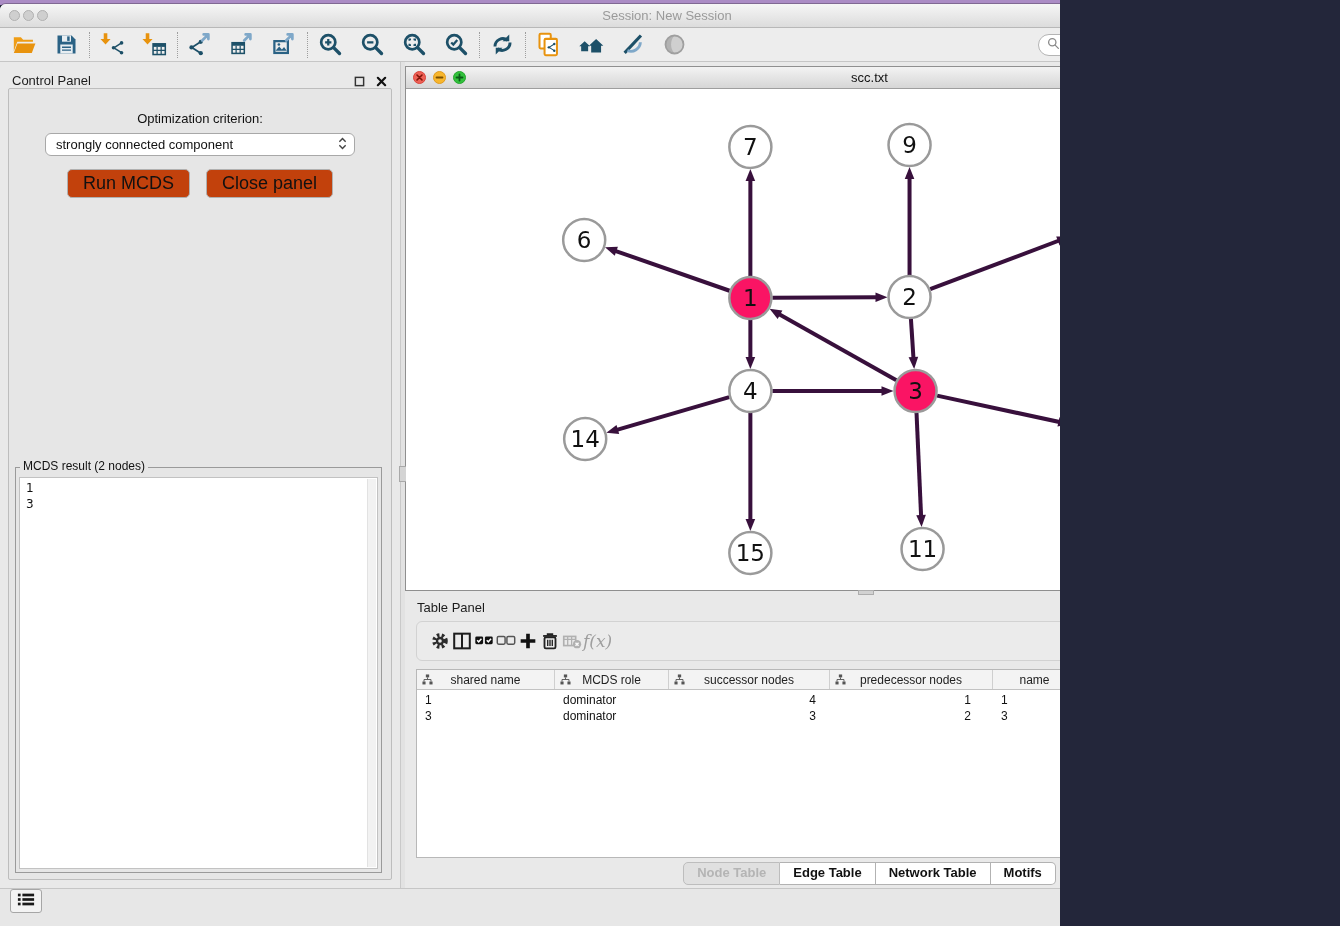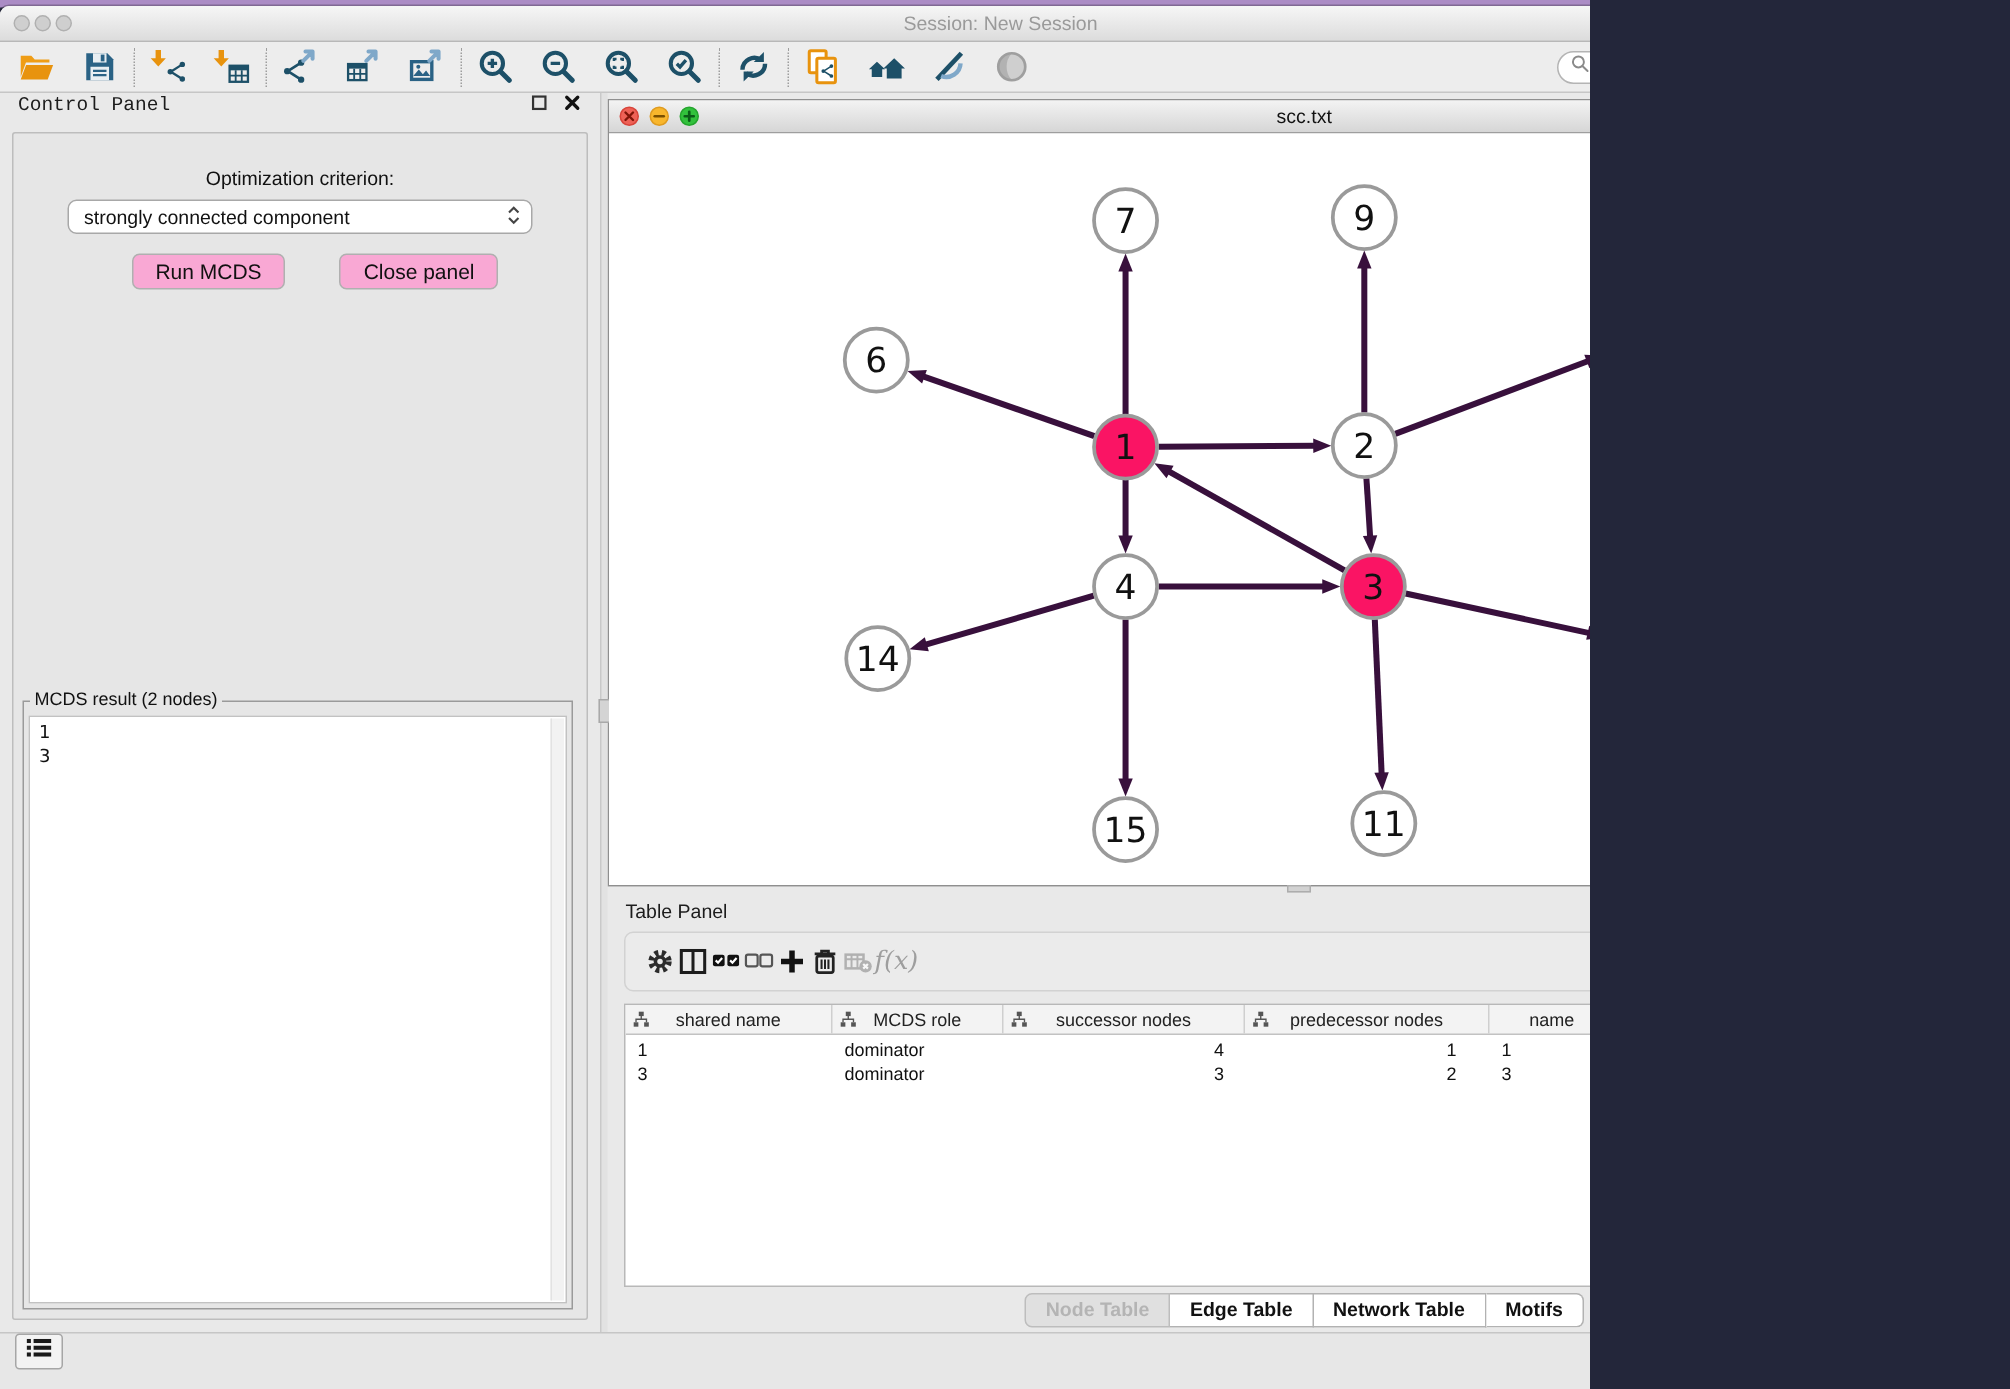--- a/index.html
+++ b/index.html
@@ -29,38 +29,38 @@
   .tb-icon svg { width:27px; height:27px; }
   .search-field { margin-left:auto; width:292px; height:22px; border:1px solid #b4b4b4; border-radius:12px;
                   background:#fff; display:flex; align-items:center; padding:0 8px; gap:5px; }
   .search-field input { border:none; outline:none; flex:1; font-size:13px; background:transparent; font-family:inherit; }
 
   
   .main { flex:1; display:flex; min-height:0; }
 
   
   .control-panel { flex:0 0 400px; width:400px; display:flex; flex-direction:column; background:#e9e9e9; }
-  .cp-header { height:26px; display:flex; align-items:flex-start; padding:0 12px;font-family:Liberation Mono, monospace; }
+  .cp-header { height:26px; display:flex; align-items:flex-end; padding:0 12px; }
   .panel-title { font-size:13px; color:#1c1c1c; }
   .win-btns { margin-left:auto; display:flex; gap:9px; align-items:center; }
   .win-btn { display:flex; align-items:center; justify-content:center; width:13px; height:13px; }
   .cp-tabs { height:26px; display:flex; justify-content:center; align-items:flex-end; }
   .seg { display:flex; }
   .seg-tab { background:#fff; border:1px solid #b2b2b2; border-left:none; padding:2px 13px 3px;
              font-size:13px; font-weight:bold; color:#111; line-height:16px; white-space:nowrap; }
   .seg-tab:first-child { border-left:1px solid #b2b2b2; border-radius:5px 0 0 5px; }
   .seg-tab:last-child { border-radius:0 5px 5px 0; }
   .seg-tab.selected { background:#e0e0e0; color:#b4b4b4; border-color:#bdbdbd; }
   .cp-body { flex:1; margin:0 8px 8px; border:1px solid #bdbdbd; background:#e6e6e6; position:relative; border-radius:2px; }
   .opt-label { text-align:center; margin-top:22px; font-size:13px; color:#111; }
   .combo { margin:7px 36px 0; height:23px; background:#fff; border:1px solid #a8a8a8; border-radius:6px;
            display:flex; align-items:center; padding:0 7px 0 10px; font-size:13px; color:#111; }
   .combo .spacer { flex:1; }
   .btn-row { display:flex; justify-content:center; gap:16px; margin-top:13px; }
-  .btn { background:#f9a8d4; border:1px solid #b0b0b0; border-radius:5px; padding:3px 15px; font-size:14px; color:#111;margin-left:20px; }
+  .btn { background:#c2410c; border:1px solid #b0b0b0; border-radius:5px; padding:3px 15px; font-size:18px; color:#111; }
   .result-box { position:absolute; left:6px; right:9px; top:378px; bottom:6px; border:1px solid #9a9a9a; }
   .result-title { position:absolute; top:-9px; left:4px; background:#e6e6e6; padding:0 3px; font-size:12px; color:#111; }
   .result-area { position:absolute; left:3px; right:3px; top:9px; bottom:3px; background:#fff; border:1px solid #c2c2c2; }
   .result-scroll { position:absolute; top:1px; bottom:1px; right:1px; width:9px; background:#f2f2f2; border-left:1px solid #e2e2e2; }
   .result-text { padding:2px 6px; font-size:12px; line-height:16px; color:#111; white-space:pre; font-family:"DejaVu Sans",sans-serif; }
 
   .vdivider { flex:0 0 5px; width:5px; background:#e2e2e2; border-left:1px solid #c9c9c9; position:relative; }
   .v-grip { position:absolute; top:404px; left:-2px; width:8px; height:16px; background:#d4d4d4; border:1px solid #a9a9a9; }
 
   

